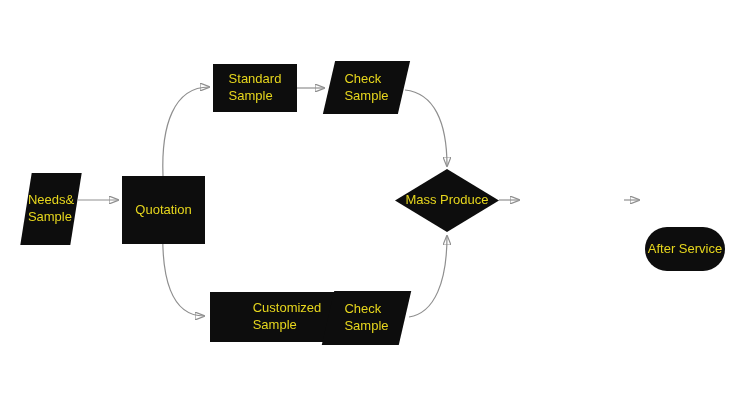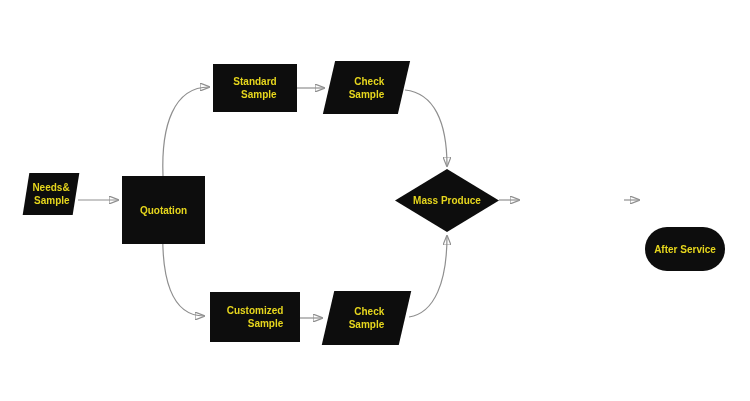--- a/index.html
+++ b/index.html
@@ -33,33 +33,33 @@
     background: #0d0d0d;
   }
   .skew9  { transform: skewX(-9deg); }
   .skew13 { transform: skewX(-13deg); }
   .skew19 { transform: skewX(-19deg); }
   .diamond { clip-path: polygon(50% 0, 100% 50%, 50% 100%, 0 50%); }
   .stadium { border-radius: 22px; }
   .label {
     position: relative;
     color: #e6d61d;
-    font-weight: 700;
-    font-size: 10px;
+    font-weight: 400;
+    font-size: 13px;
     line-height: 1.3;
-    text-align: right;
+    text-align: left;
     white-space: pre-line;
     pointer-events: none;
   }
   
-  #n-needs       { left: 26px;  top: 173px; width: 50px;  height: 42px; }
+  #n-needs       { left: 26px;  top: 173px; width: 50px;  height: 72px; }
   #n-quotation   { left: 122px; top: 176px; width: 83px;  height: 68px; }
   #n-standard    { left: 213px; top: 64px;  width: 84px;  height: 48px; }
   #n-checktop    { left: 329px; top: 61px;  width: 75px;  height: 53px; }
-  #n-customized  { left: 210px; top: 292px; width: 90px;  height: 50px; }
+  #n-customized  { left: 210px; top: 292px; width: 98px;  height: 50px; padding-left: 28px; }
   #n-checkbot    { left: 328px; top: 291px; width: 77px;  height: 54px; }
   #n-diamond     { left: 395px; top: 169px; width: 104px; height: 63px; }
   #n-transport   { left: 525px; top: 180px; width: 99px;  height: 38px; }
   #n-after       { left: 645px; top: 179px; width: 80px;  height: 44px; margin-top: 48px; }
 </style>
 </head>
 <body>
 
 <div class="stage">
 

